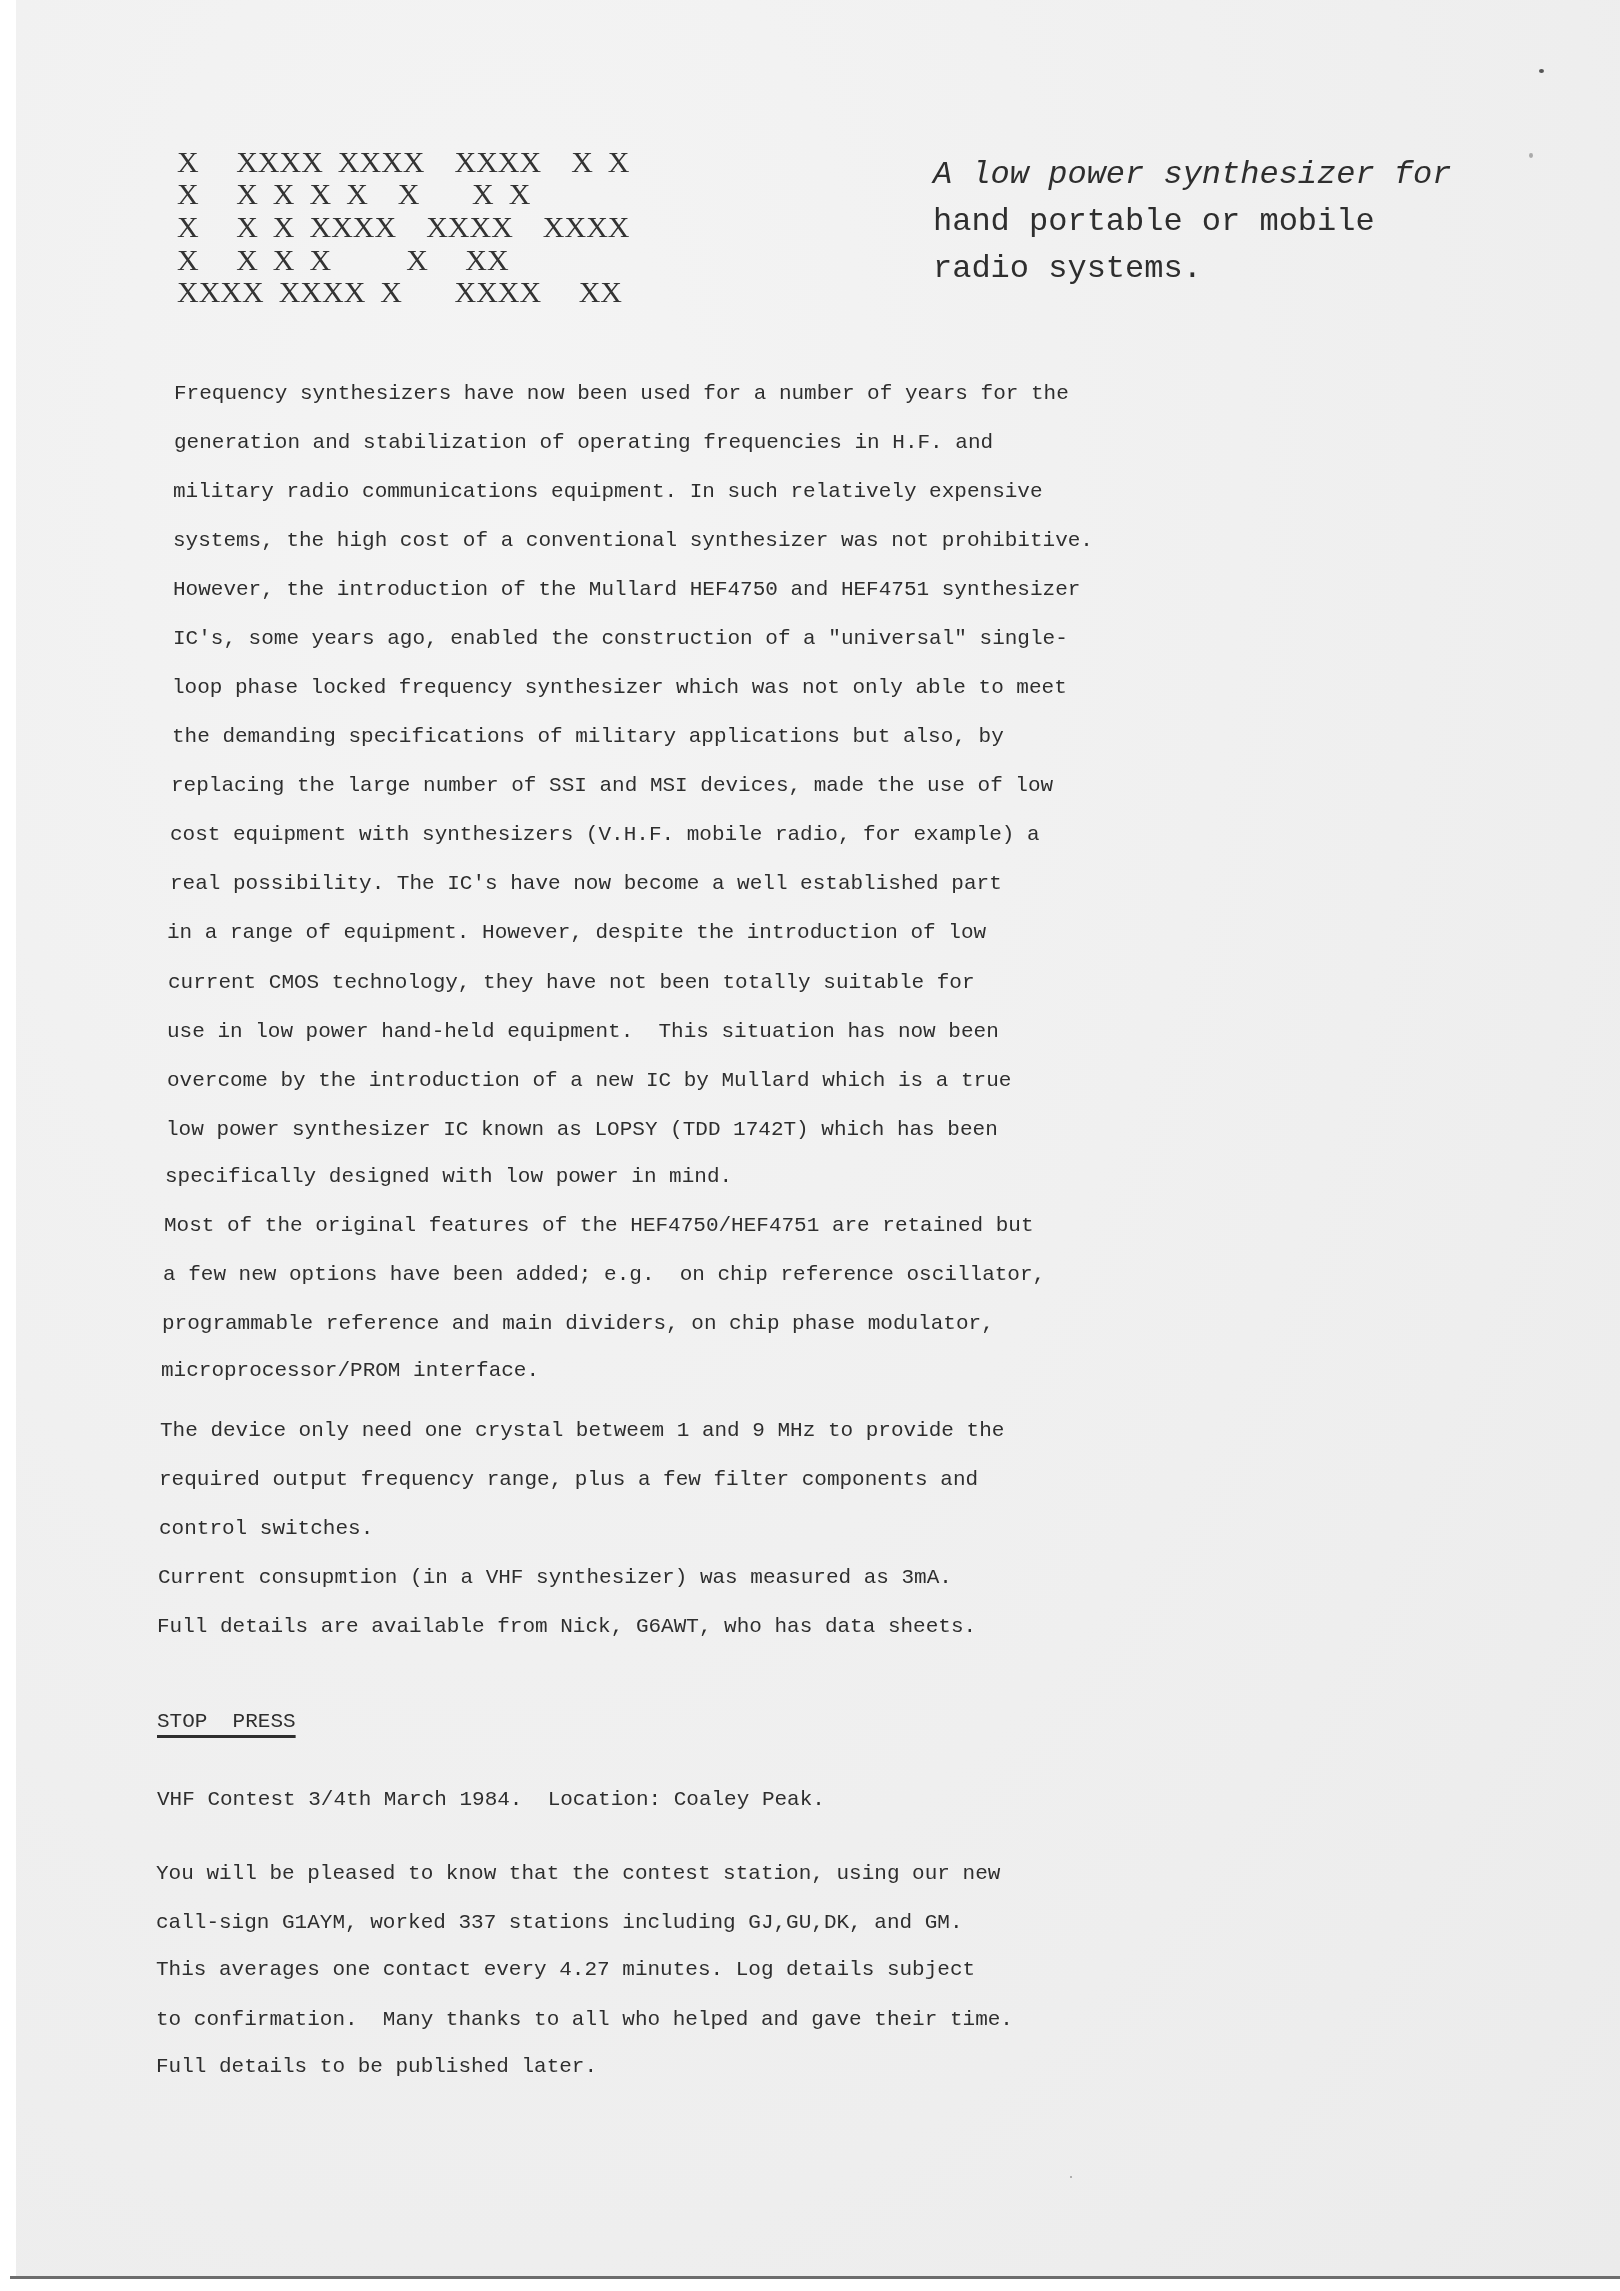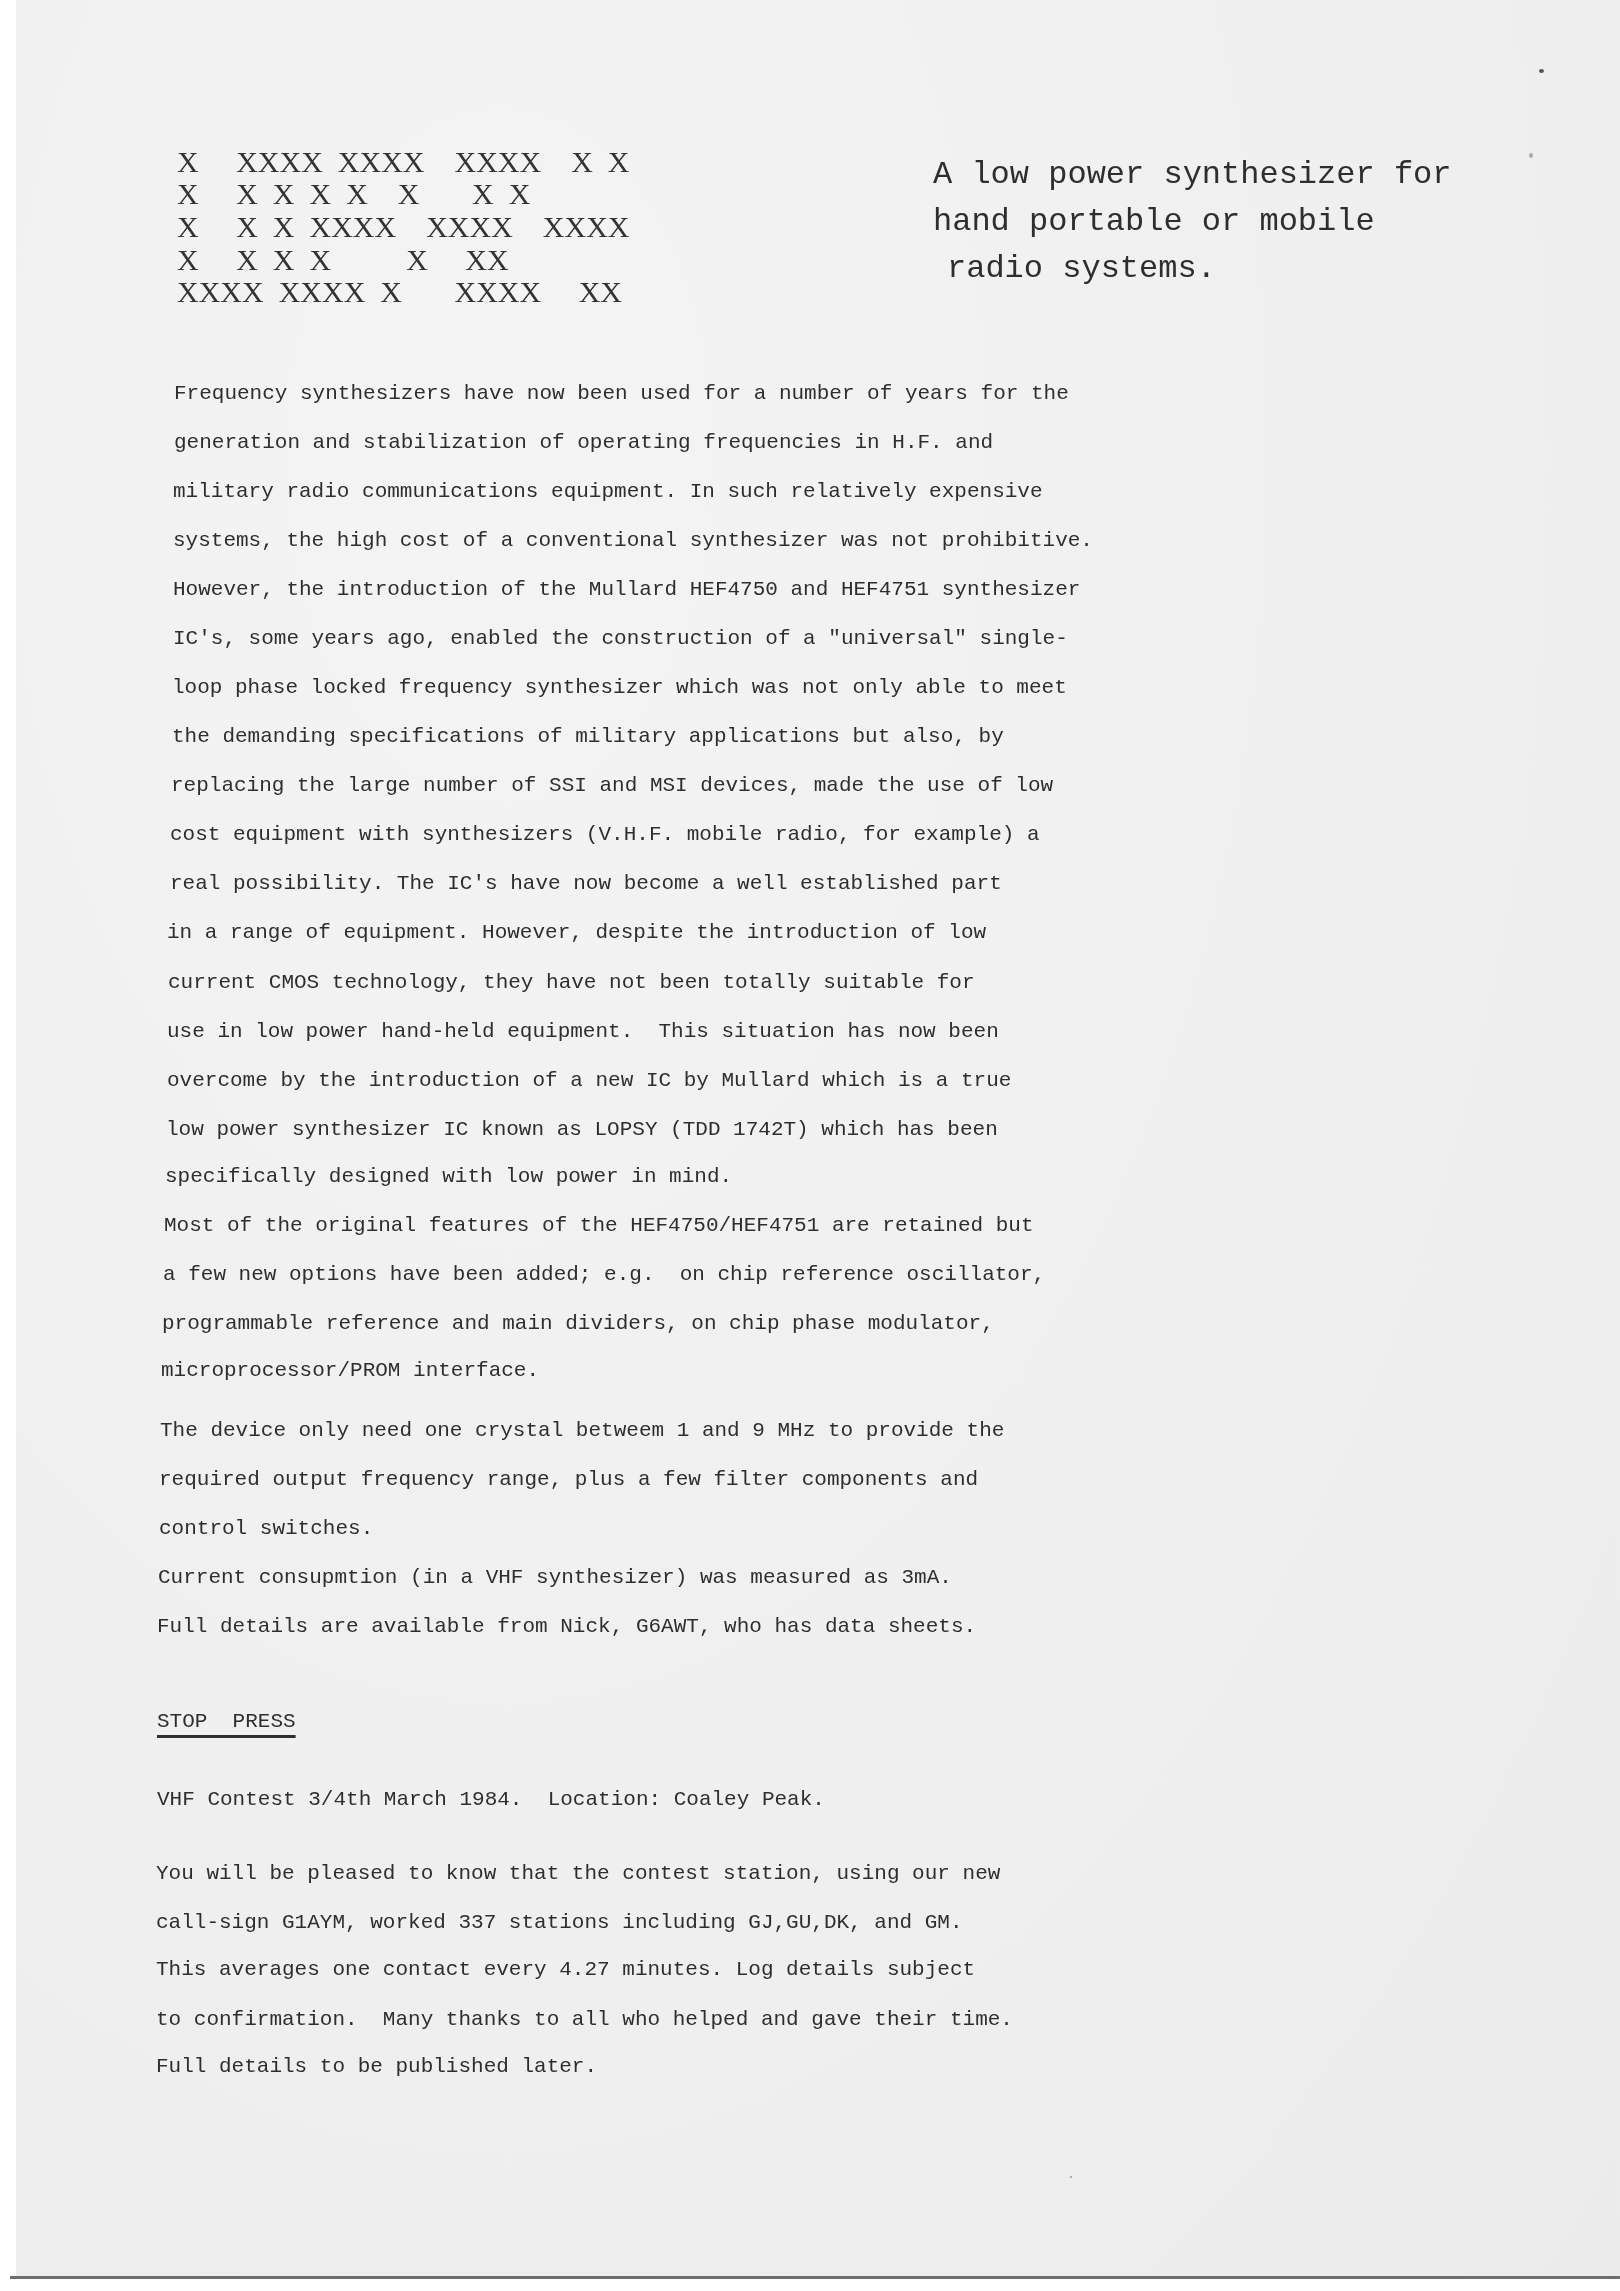--- a/index.html
+++ b/index.html
@@ -44,23 +44,23 @@
 
 <div>
   <div class="logo-row" style="left:177px; top:147px;">X     XXXX  XXXX    XXXX    X  X</div>
   <div class="logo-row" style="left:177px; top:179px;">X     X  X  X  X    X       X  X</div>
   <div class="logo-row" style="left:177px; top:212px;">X     X  X  XXXX    XXXX    XXXX</div>
   <div class="logo-row" style="left:177px; top:245px;">X     X  X  X          X     XX</div>
   <div class="logo-row" style="left:177px; top:277px;">XXXX  XXXX  X       XXXX     XX</div>
 </div>
 
 <div>
-  <div class="line tag" style="left:933px; top:155px;">A low power synthesizer for</div>
+  <div class="line tag" style="left:933px; top:155px;font-style:italic;">A low power synthesizer for</div>
   <div class="line tag" style="left:933px; top:202px;">hand portable or mobile</div>
-  <div class="line tag" style="left:933px; top:249px;margin-left:14px;">radio systems.</div>
+  <div class="line tag" style="left:933px; top:249px;">radio systems.</div>
 </div>
 
 <div>
   <div class="line" style="left:174px; top:374px;">Frequency synthesizers have now been used for a number of years for the</div>
   <div class="line" style="left:174px; top:423px;">generation and stabilization of operating frequencies in H.F. and</div>
   <div class="line" style="left:173px; top:472px;">military radio communications equipment. In such relatively expensive</div>
   <div class="line" style="left:173px; top:521px;">systems, the high cost of a conventional synthesizer was not prohibitive.</div>
   <div class="line" style="left:173px; top:570px;text-align:right;">However, the introduction of the Mullard HEF4750 and HEF4751 synthesizer</div>
   <div class="line" style="left:173px; top:619px;">IC's, some years ago, enabled the construction of a "universal" single-</div>
   <div class="line" style="left:172px; top:668px;">loop phase locked frequency synthesizer which was not only able to meet</div>

